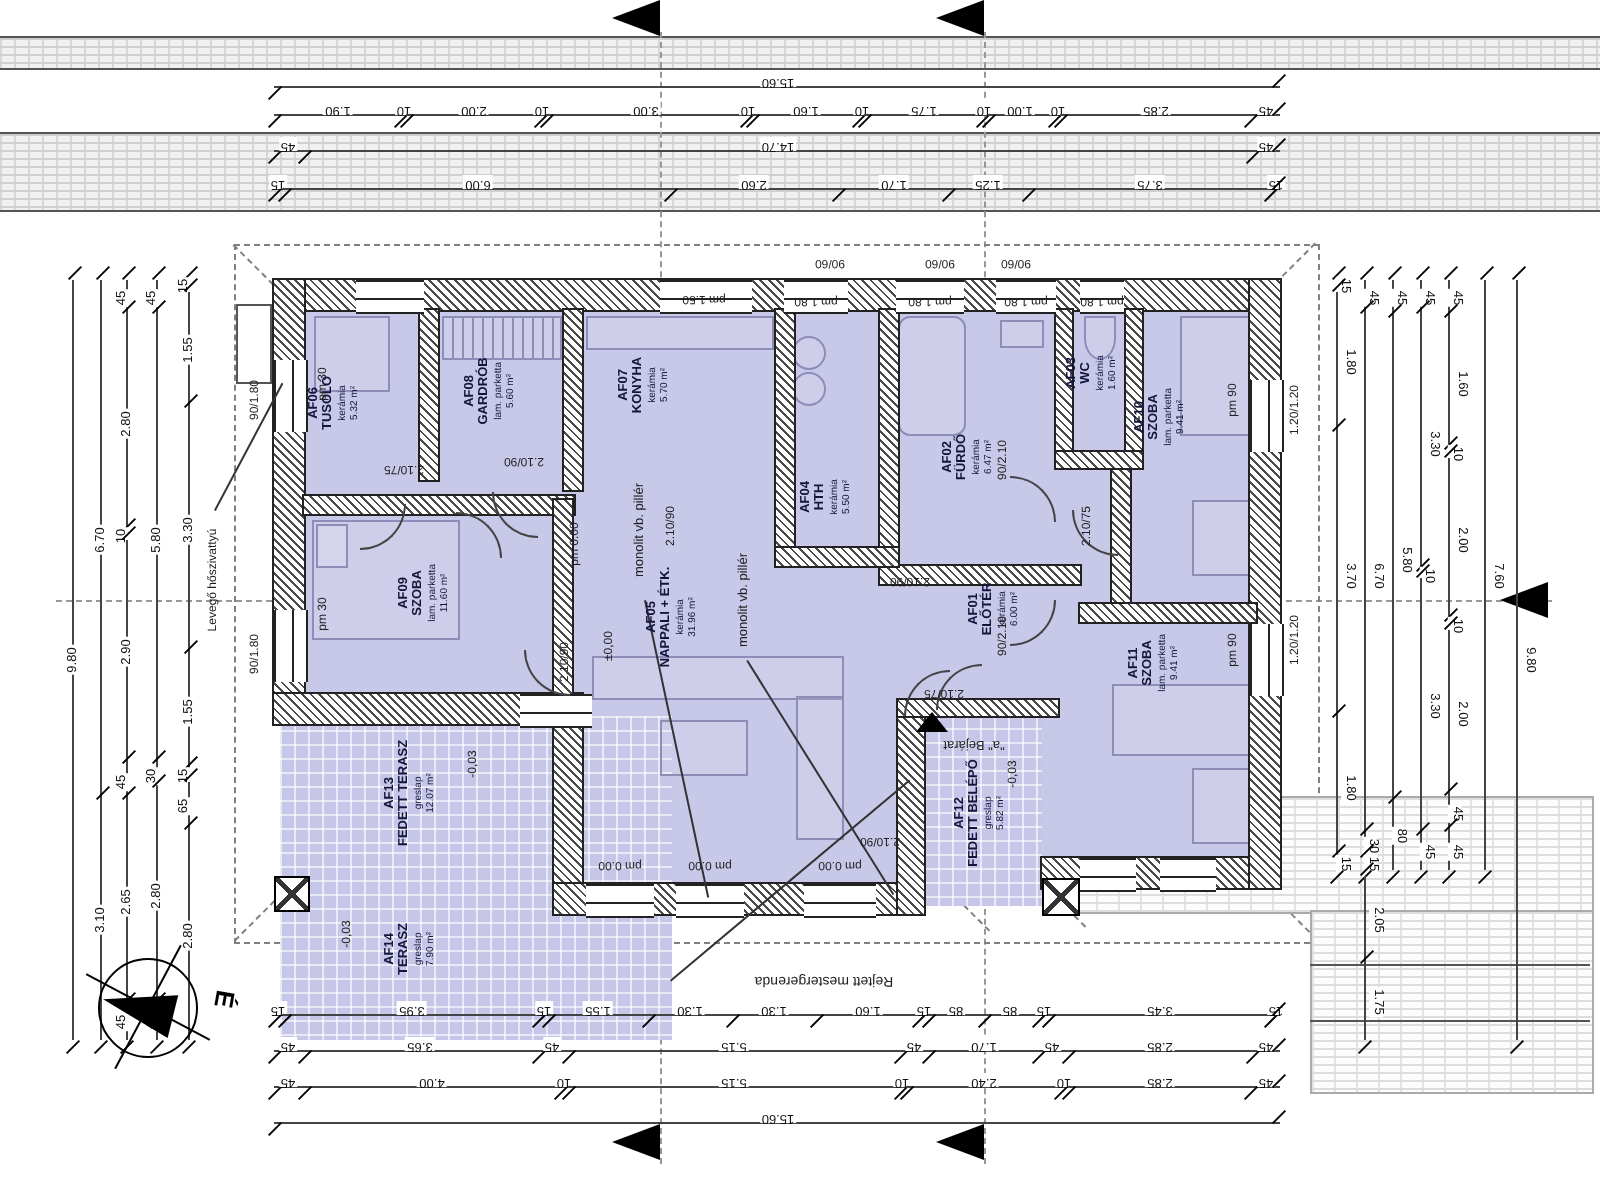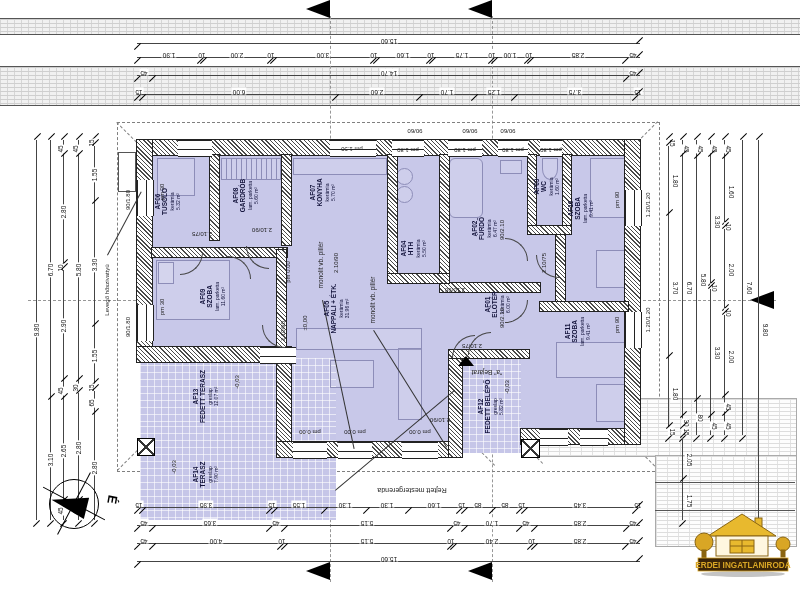--- a/index.html
+++ b/index.html
@@ -687,33 +687,14 @@
     </div>
 
   <div id="compass">
     <div class="ring"></div>
     <div class="l1"></div>
     <div class="l2"></div>
     <div class="ntri"></div>
   </div>
   <div id="north-label">É</div>
 
-  <div id="logo">
-    <svg width="102" height="70" viewBox="0 0 102 70">
-      <ellipse cx="51" cy="64" rx="42" ry="3" fill="#c4c4c4"></ellipse>
-      <g stroke="#8a6512" stroke-width="1" fill="#e8b92e">
-        <rect x="63" y="8" width="7" height="12"></rect>
-        <polygon points="16,26 50,4 84,26"></polygon>
-        <rect x="24" y="26" width="52" height="20" fill="#fff7e0"></rect>
-        <rect x="38" y="30" width="24" height="13" fill="#e8b92e"></rect>
-        <circle cx="12" cy="32" r="9" fill="#d9a625"></circle>
-        <rect x="10" y="40" width="4" height="8" fill="#8a6512"></rect>
-        <circle cx="91" cy="34" r="7" fill="#d9a625"></circle>
-        <rect x="89" y="40" width="4" height="7" fill="#8a6512"></rect>
-      </g>
-      <line x1="50" y1="30" x2="50" y2="43" stroke="#8a6512"></line>
-      <line x1="38" y1="36" x2="62" y2="36" stroke="#8a6512"></line>
-      <rect x="6" y="48" width="90" height="13" fill="#3a2408" stroke="#d9a625" stroke-width="0.8"></rect>
-      <text x="51" y="57.5" text-anchor="middle" font-size="8.2" font-weight="bold" fill="#d9a625" font-family="Liberation Sans, sans-serif">ERDEI INGATLANIRODA</text>
-    </svg>
-  </div>
 
 </div>
 
 </body></html>

